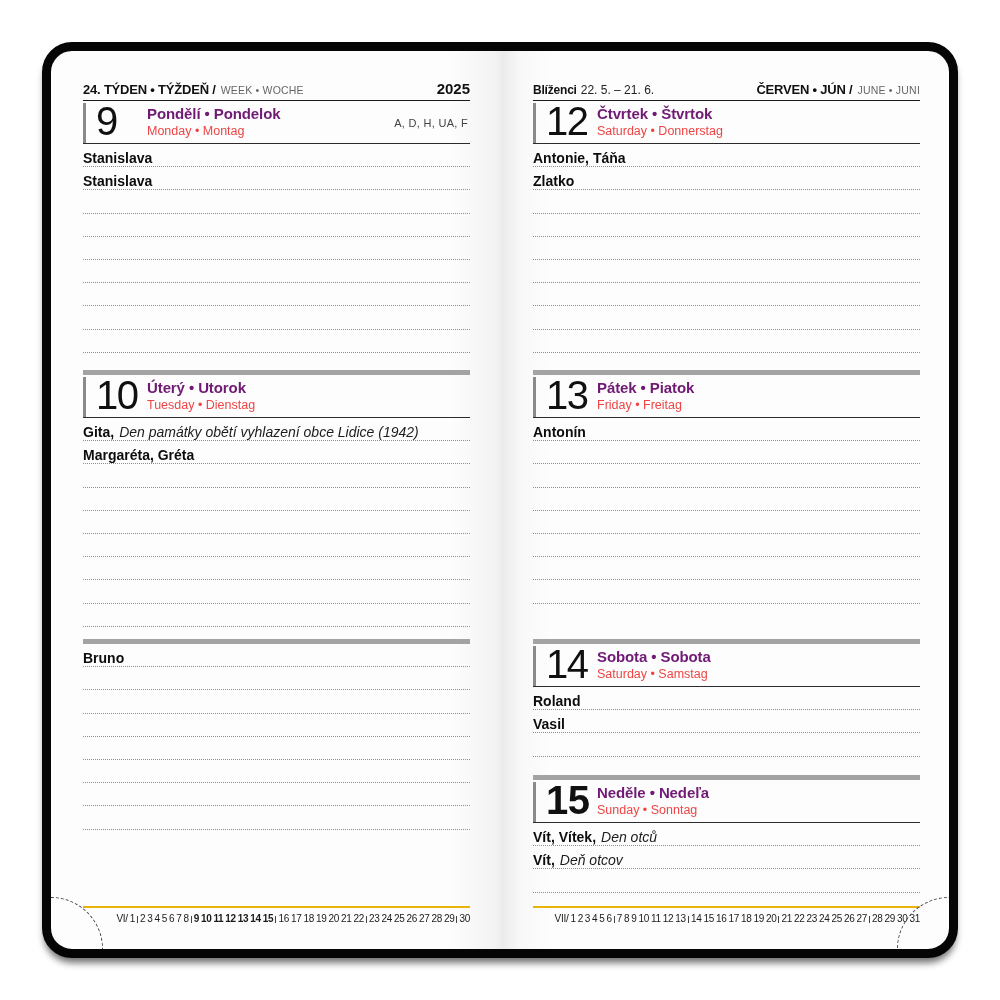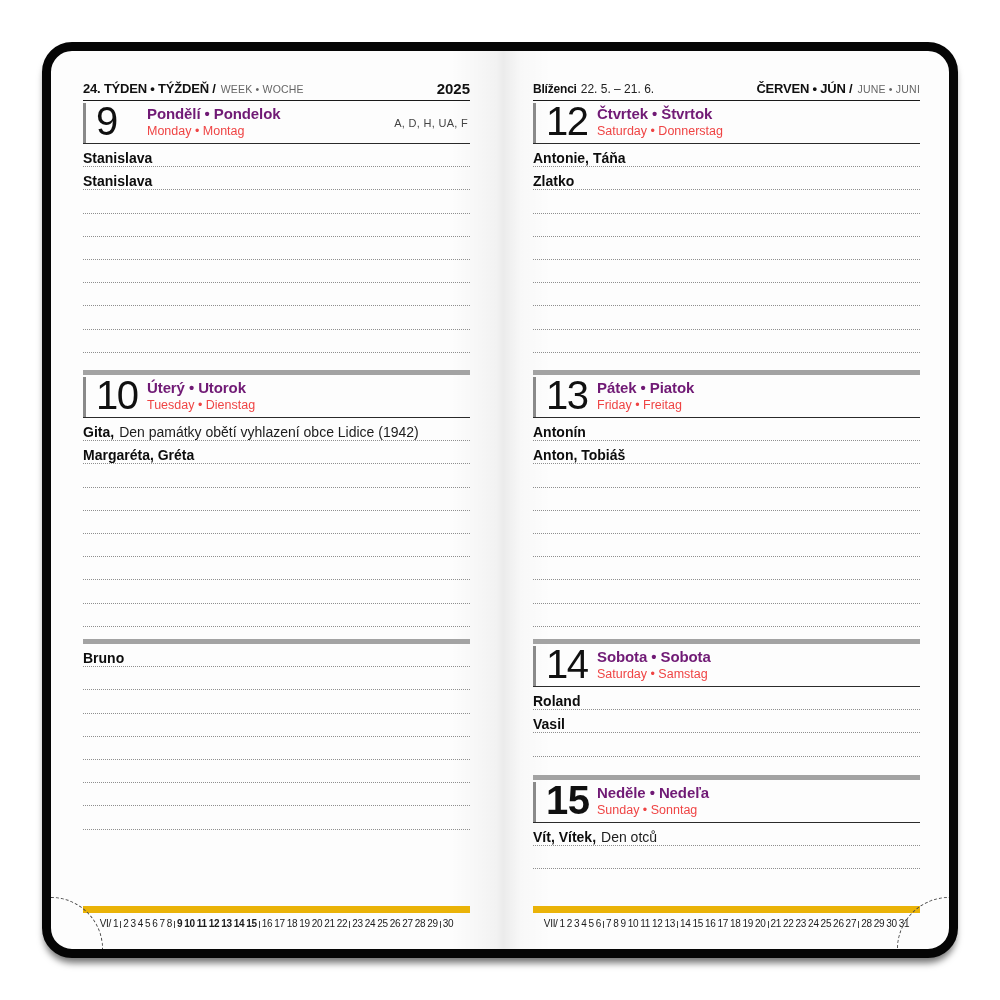--- a/index.html
+++ b/index.html
@@ -18,22 +18,22 @@
       rgba(0,0,0,.07) 52%, rgba(0,0,0,.02) 70%, rgba(0,0,0,0) 100%);
   }
 
   .page { position:absolute; top:29px; width:387px; height:850px; }
   .page-left  { left:32px; }
   .page-right { left:482px; }
 
   .page-head {
     position:absolute; top:0; left:0; right:0; height:21px;
     border-bottom:1.6px solid #1a1a1a;
-    display:flex; justify-content:space-between; align-items:flex-end;
-    padding-bottom:3px; white-space:nowrap;
+    display:flex; justify-content:space-between; align-items:flex-start;
+    padding-bottom:9px; white-space:nowrap;
   }
   .ph-bold  { font-weight:700; font-size:13px; letter-spacing:-.2px; }
   .ph-light { font-weight:400; font-size:10.5px; color:#666; margin-left:5px; letter-spacing:.2px; }
   .ph-year  { font-weight:700; font-size:15px; }
   .ph-dates { font-weight:400; font-size:12px; color:#222; margin-left:4px; }
 
   .day { position:absolute; left:0; right:0; }
   .day.topline { border-top:5px solid #a3a3a3; }
   .day-head { position:relative; height:43px; border-bottom:1.6px solid #2b2b2b; }
   .vbar { position:absolute; left:0; top:2px; width:3px; height:40px; background:#8a8a8a; }
@@ -42,26 +42,26 @@
   .num.bold { font-weight:700; letter-spacing:-.5px; }
   .dn { position:absolute; left:64px; top:4px; }
   .dn .cz { font-size:15px; font-weight:700; color:#701a75; line-height:18px; letter-spacing:-.1px; }
   .dn .en { font-size:12.5px; color:#ef4444; line-height:16px; }
   .codes { position:absolute; right:2px; top:16px; font-size:11px; color:#444; letter-spacing:.3px; }
   .moon  { position:absolute; right:2px; top:3px; width:15px; height:15px; }
 
   .line { height:23.2px; border-bottom:1px dotted #8f8f8f;
           display:flex; align-items:flex-end; white-space:nowrap; }
   .line .b { font-weight:700; font-size:14px; color:#0c0c0c; line-height:15px; }
-  .line .i { font-weight:400; font-size:14px; color:#1c1c1c;
+  .line .i { font-style:italic; font-weight:400; font-size:14px; color:#1c1c1c;
              line-height:15px; margin-left:5px;text-align:center; }
 
   .strip {
-    position:absolute; top:826px; left:0; right:0; border-top:7px solid #eab308;
-    padding-top:5px; text-align:center; font-size:10px; color:#1a1a1a;
+    position:absolute; top:826px; left:0; right:0; border-top:2px solid #eab308;
+    padding-top:5px; text-align:right; font-size:10px; color:#1a1a1a;
     letter-spacing:-.3px; word-spacing:-.5px; white-space:nowrap;
   }
   .strip .bseg { font-weight:700; }
   .tick { display:inline-block; width:1px; height:7px; background:#444;
           margin:0 2px; transform:translateY(1px); }
 
   .corner-arc { position:absolute; width:104px; height:104px;
     border:1.6px dashed #4a4a4a; border-radius:50%; background:transparent; }
   .arc-left  { left:-52px;  bottom:-52px; }
   .arc-right { right:-52px; bottom:-52px; }
@@ -194,24 +194,20 @@
         <span class="num">13</span>
         <span class="dn">
           <div class="cz">Pátek • Piatok</div>
           <div class="en">Friday • Freitag</div>
         </span>
       </div>
       <div class="line">
           <span class="b">Antonín</span>
           <span class="i"></span>
         </div>
-      <div class="line">
-          <span class="b">Anton, Tobiáš</span>
-          <span class="i"></span>
-        </div>
       <div class="line"></div>
       <div class="line"></div>
       <div class="line"></div>
       <div class="line"></div>
       <div class="line"></div>
       <div class="line"></div>
       <div class="line"></div>
     </div>
 
     <div class="day topline" style="top:559px;">
@@ -239,20 +235,24 @@
         <span class="vbar"></span>
         <span class="num bold">15</span>
         <span class="dn">
           <div class="cz">Neděle • Nedeľa</div>
           <div class="en">Sunday • Sonntag</div>
         </span>
       </div>
       <div class="line">
           <span class="b">Vít, Vítek,</span>
           <span class="i">Den otců</span>
+        </div>
+      <div class="line">
+          <span class="b">Vít,</span>
+          <span class="i">Deň otcov</span>
         </div>
       <div class="line"></div>
     </div>
 
     <div class="strip">
       <span>VII/ 1 2 3 4 5 6</span><span class="tick"></span><span>7 8 9 10 11 12 13</span><span class="tick"></span><span>14 15 16 17 18 19 20</span><span class="tick"></span><span>21 22 23 24 25 26 27</span><span class="tick"></span><span>28 29 30 31</span>
     </div>
   </div>
 
   <div class="corner-arc arc-left"></div>

